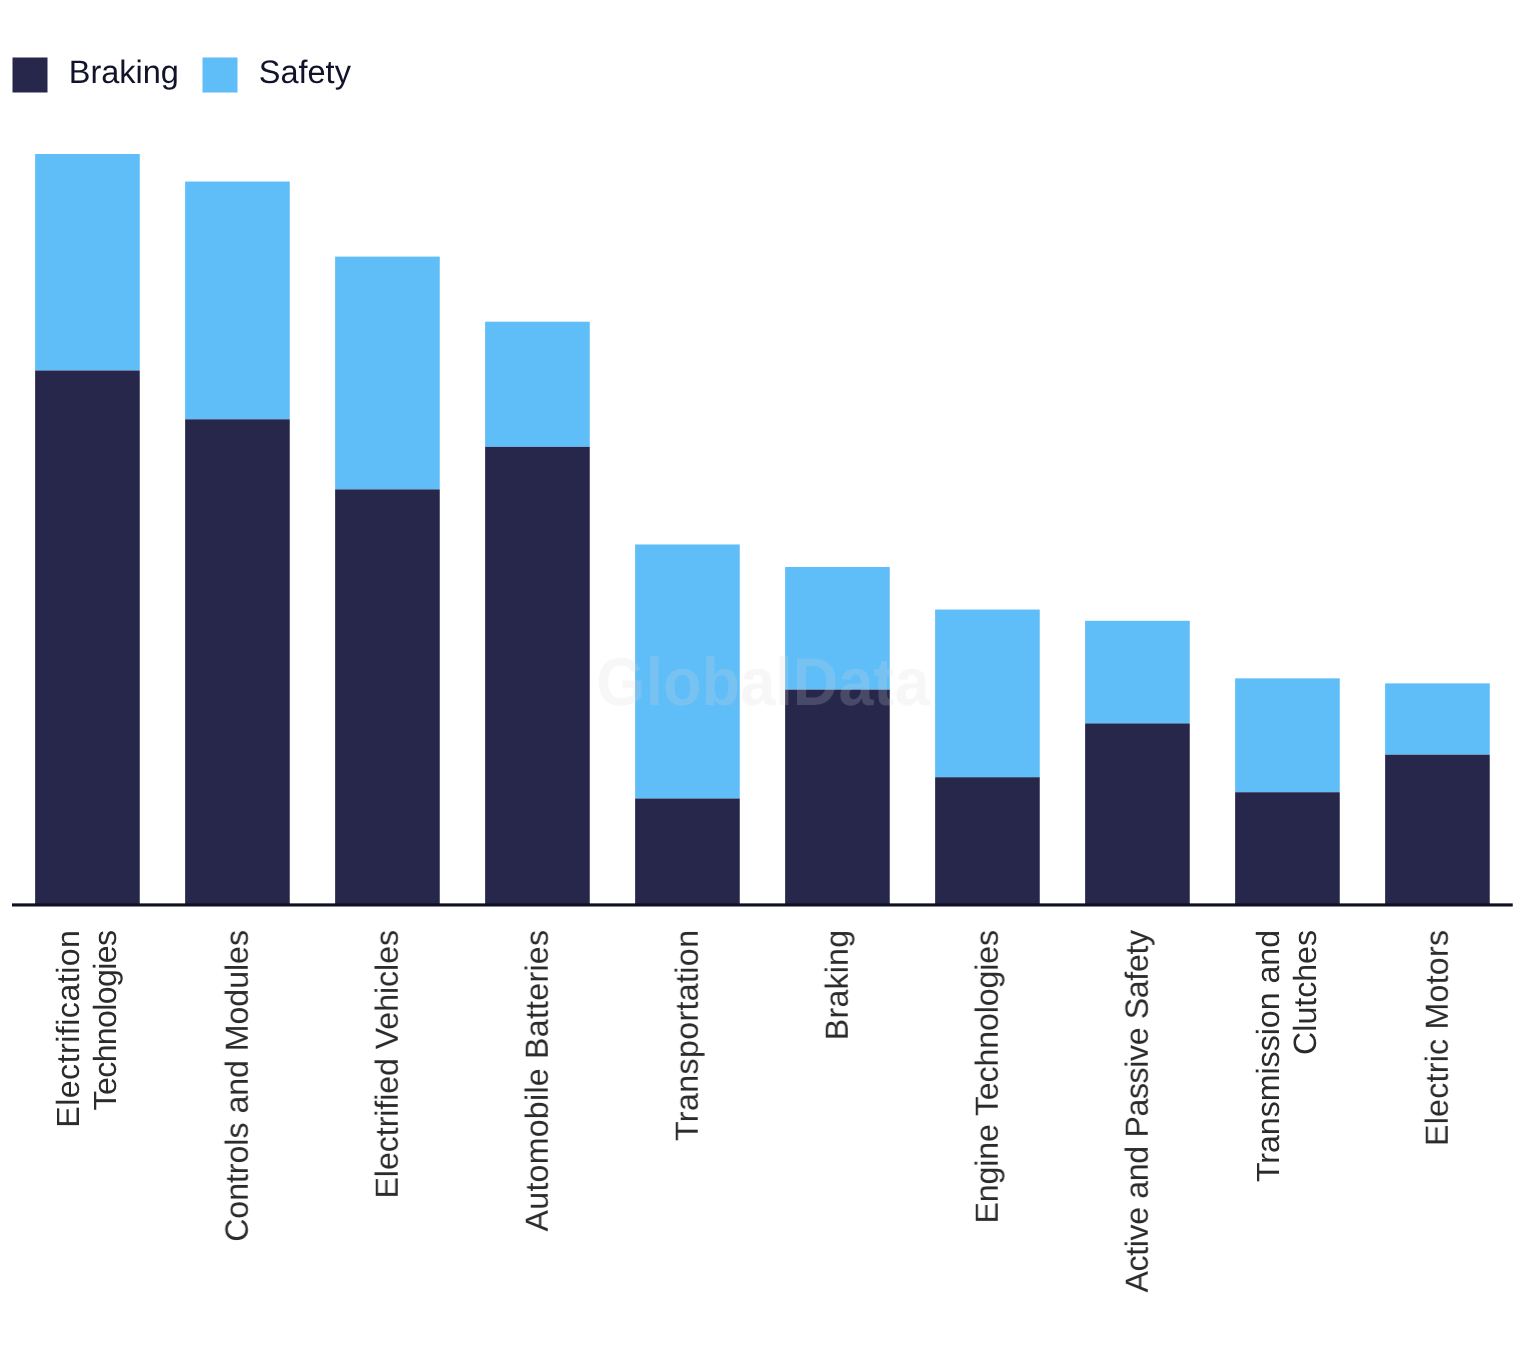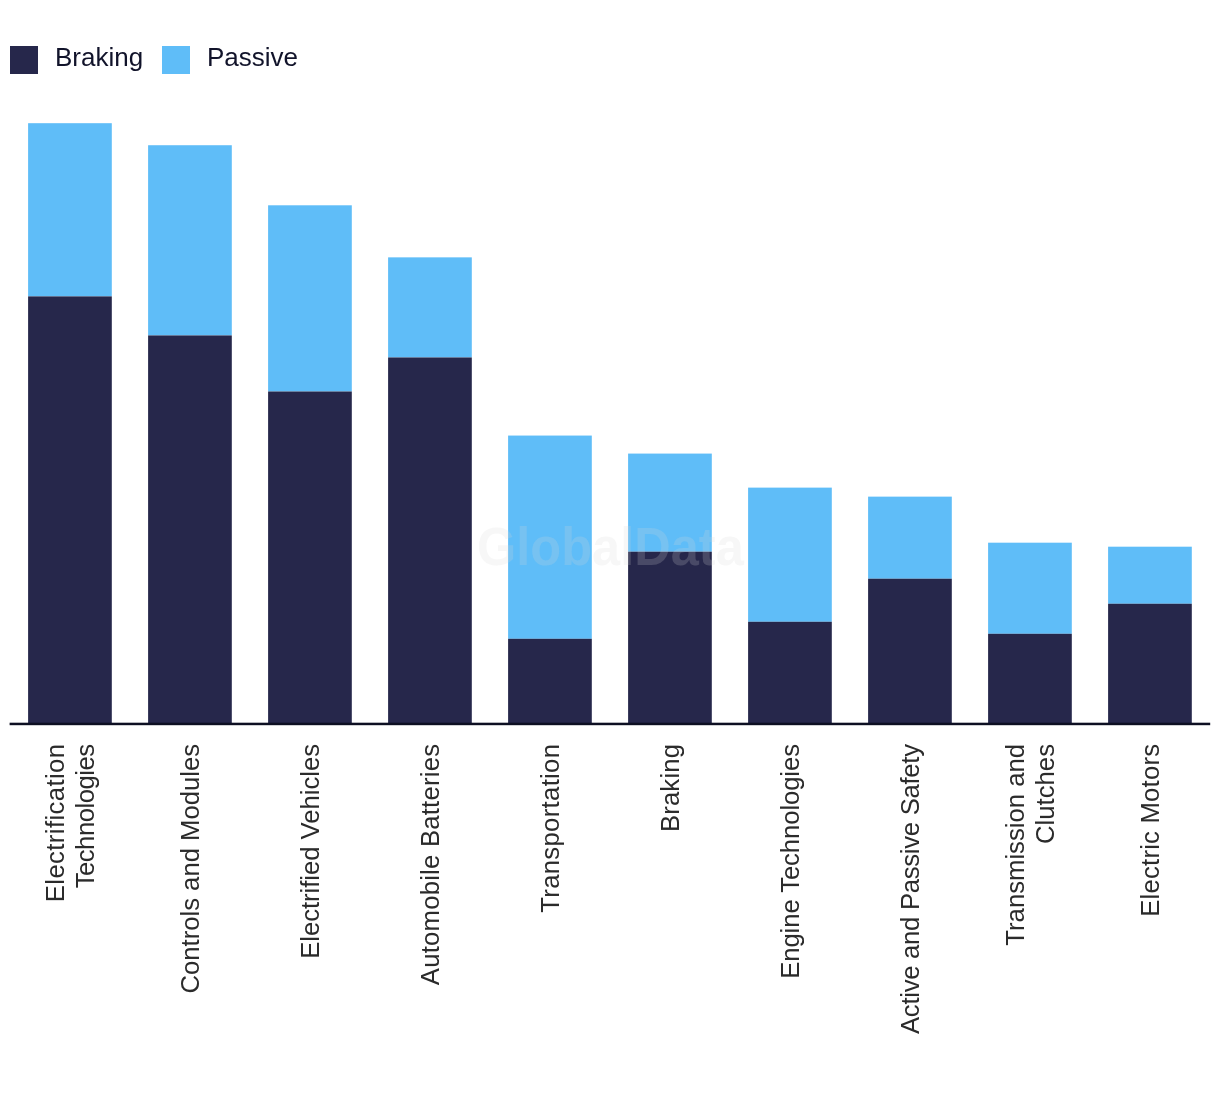--- a/index.html
+++ b/index.html
@@ -50,21 +50,21 @@
 
 <div id="chart">
 
   <div class="legend">
     <div class="legend-item" style="left: 10px;">
       <span class="legend-swatch" style="background: rgb(38, 39, 75);"></span>
       <span class="legend-label">Braking</span>
     </div>
     <div class="legend-item" style="left: 162px;">
       <span class="legend-swatch" style="background: rgb(95, 189, 248);"></span>
-      <span class="legend-label">Passive</span>
+      <span class="legend-label">Safety</span>
     </div>
   </div>
 
   <svg class="plot-svg" width="1220" height="1094" viewBox="0 0 1220 1094">
     <g>
         <g>
           <rect x="28.1" y="123.19717769790654" width="83.7" height="173.2026470971036" fill="#5fbdf8"></rect>
           <rect x="28.1" y="296.39982479501015" width="83.7" height="427.50017520498983" fill="#26274b"></rect>
         </g>
         <g>

